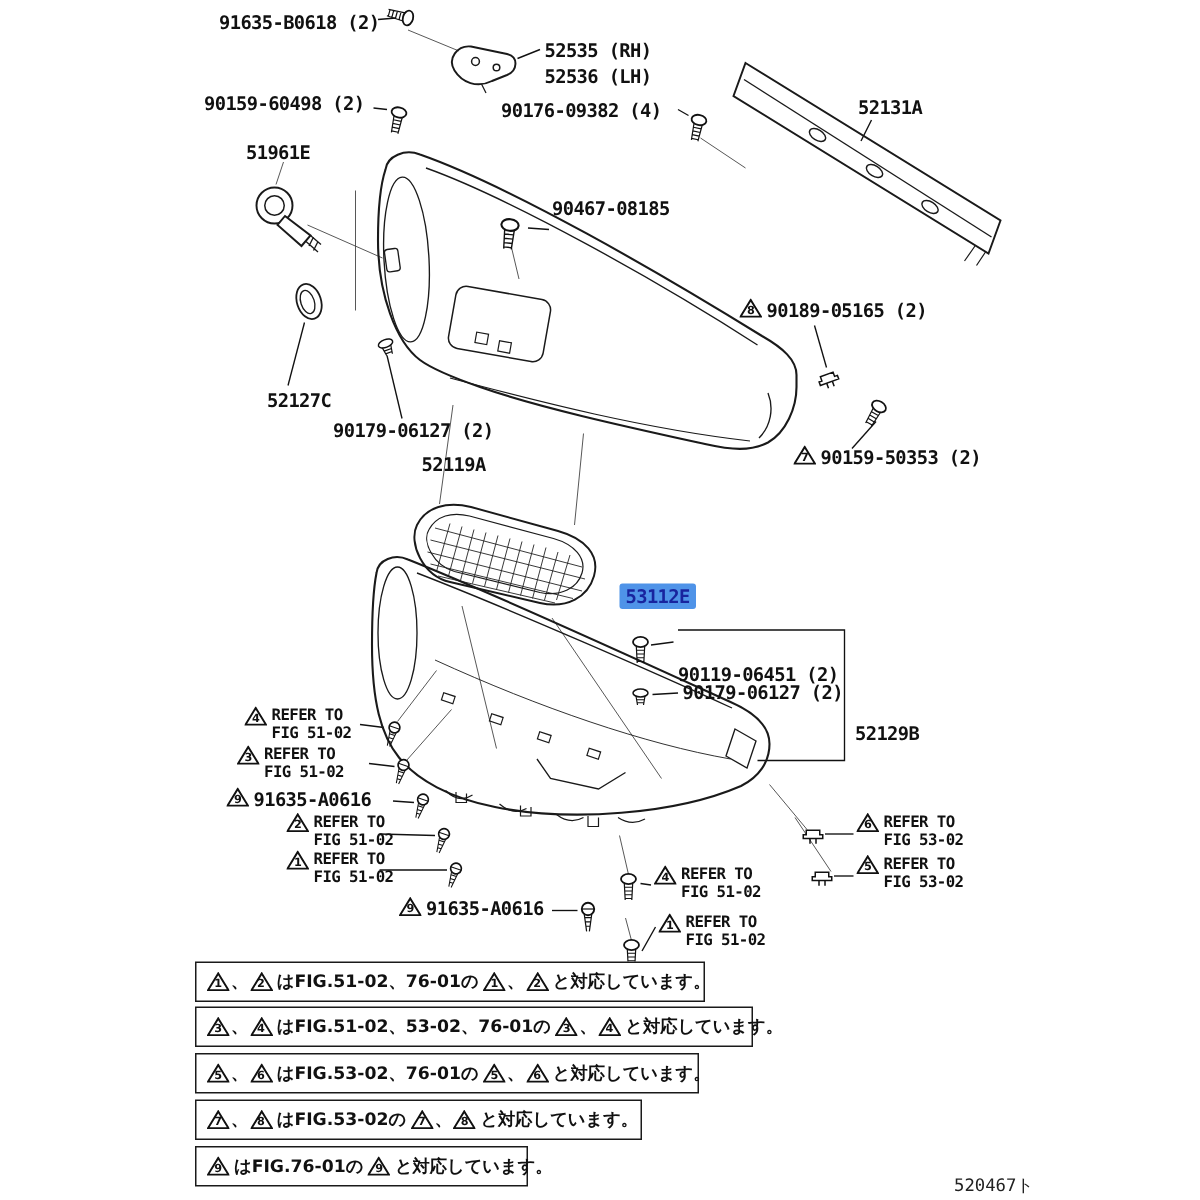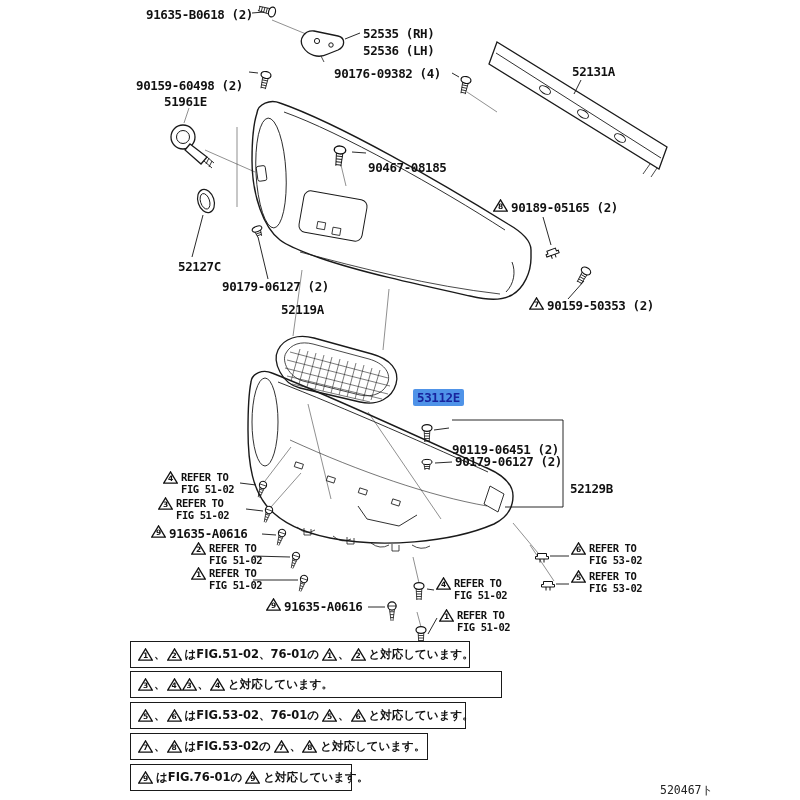--- a/index.html
+++ b/index.html
@@ -1,36 +1,36 @@
 <!DOCTYPE html>
 <html style="--hl-bg: #4f93e8; --hl-text: #18249e;"><head>
 <meta charset="utf-8">
 <style>
   *{margin:0;padding:0;box-sizing:border-box}
   html,body{background:#ffffff}
   body{font-family:"DejaVu Sans",sans-serif}
   .page{position:relative;width:800px;height:800px;background:#fff;overflow:hidden}
   .art{position:absolute;left:0;top:0;width:800px;height:800px}
-  .lbl{position:absolute;display:flex;align-items:flex-end;gap:3px;
+  .lbl{position:absolute;display:flex;align-items:flex-start;gap:3px;
        font:bold 12.5px/1.2 "DejaVu Sans Mono",monospace;letter-spacing:-0.4px;
        color:#111;white-space:nowrap}
   .lbl.hl{background:var(--hl-bg,#4f93e8);color:var(--hl-text,#18249e);padding:1px 4px;border-radius:2px}
   .note{position:absolute;display:flex;align-items:flex-start;gap:3px;
         font:bold 10.5px/1.18 "DejaVu Sans Mono",monospace;letter-spacing:-0.4px;
         color:#111;white-space:nowrap}
   .tri{position:relative;display:inline-block;width:15px;height:13px;color:#111;flex:0 0 auto}
   .tri svg{position:absolute;left:0;top:0;width:100%;height:100%}
   .tri .tn{position:absolute;left:0;right:0;top:3.5px;text-align:center;
            font:bold 7.5px "DejaVu Sans",sans-serif;line-height:1}
   .legend-row{position:absolute;height:27px;border:1.7px solid #1a1a1a;background:#fff;
               display:flex;align-items:center;padding:0 7px;
               font:bold 11.5px "DejaVu Sans",sans-serif;color:#111;white-space:nowrap}
   .legend-row .sep{margin:0 1px}
   .legend-row .txt{margin:0 3px}
-  .docnum{position:absolute;left:660px;top:783px;font:11.5px "DejaVu Sans Mono",monospace;color:#222}
+  .docnum{position:absolute;left:636px;top:783px;font:11.5px "DejaVu Sans Mono",monospace;color:#222}
 </style>
 </head>
 <body>
 
 <div class="page">
 
   <svg class="art" viewBox="0 0 800 800">
     <defs>
       <g id="bolt">
         <ellipse cx="0" cy="0" rx="5" ry="3.4" fill="#fff" stroke="#111" stroke-width="1.2"></ellipse>
@@ -195,33 +195,33 @@
 
   <div class="lbl" style="left:146px;top:7px">
       <span>91635-B0618 (2)</span>
     </div>
   <div class="lbl" style="left:363px;top:26px">
       <span>52535 (RH)</span>
     </div>
   <div class="lbl" style="left:363px;top:43px">
       <span>52536 (LH)</span>
     </div>
-  <div class="lbl" style="left:136px;top:78px">
+  <div class="lbl" style="left:136px;top:61px">
       <span>90159-60498 (2)</span>
     </div>
   <div class="lbl" style="left:334px;top:66px">
       <span>90176-09382 (4)</span>
     </div>
   <div class="lbl" style="left:572px;top:64px">
       <span>52131A</span>
     </div>
   <div class="lbl" style="left:164px;top:94px">
       <span>51961E</span>
     </div>
-  <div class="lbl" style="left:368px;top:160px">
+  <div class="lbl" style="left:368px;top:131px">
       <span>90467-08185</span>
     </div>
   <div class="lbl" style="left:493px;top:199px">
       <span><span class="tri"><svg viewBox="0 0 16 14">
             <polygon points="8,1 15.3,13 0.7,13" fill="none" stroke="currentColor" stroke-width="1.4"></polygon>
           </svg><span class="tn">8</span></span></span>
       <span>90189-05165 (2)</span>
     </div>
   <div class="lbl" style="left:178px;top:259px">
       <span>52127C</span>
@@ -373,20 +373,21 @@
         </svg>
         <span class="tn">3</span>
       </span>
       <span class="sep">、</span>
       <span class="tri">
         <svg viewBox="0 0 16 14">
           <polygon points="8,1 15.3,13 0.7,13" fill="none" stroke="currentColor" stroke-width="1.4"></polygon>
         </svg>
         <span class="tn">4</span>
       </span>
+      <span class="txt">はFIG.51-02、53-02、76-01の</span>
       <span class="tri">
         <svg viewBox="0 0 16 14">
           <polygon points="8,1 15.3,13 0.7,13" fill="none" stroke="currentColor" stroke-width="1.4"></polygon>
         </svg>
         <span class="tn">3</span>
       </span>
       <span class="sep">、</span>
       <span class="tri">
         <svg viewBox="0 0 16 14">
           <polygon points="8,1 15.3,13 0.7,13" fill="none" stroke="currentColor" stroke-width="1.4"></polygon>

